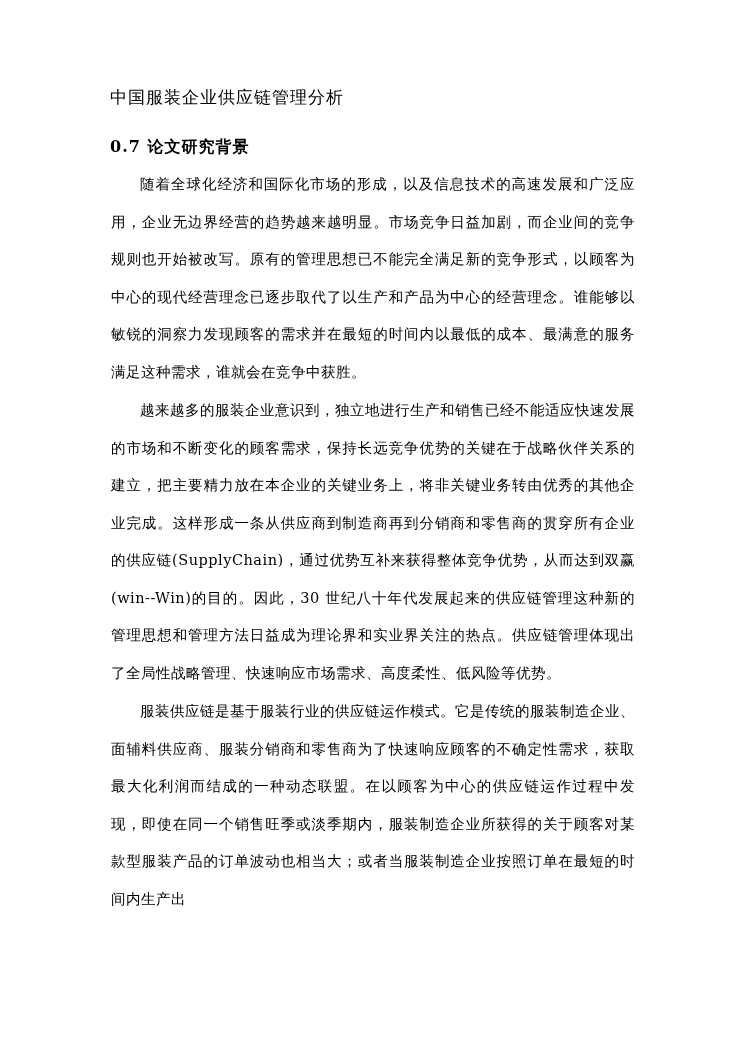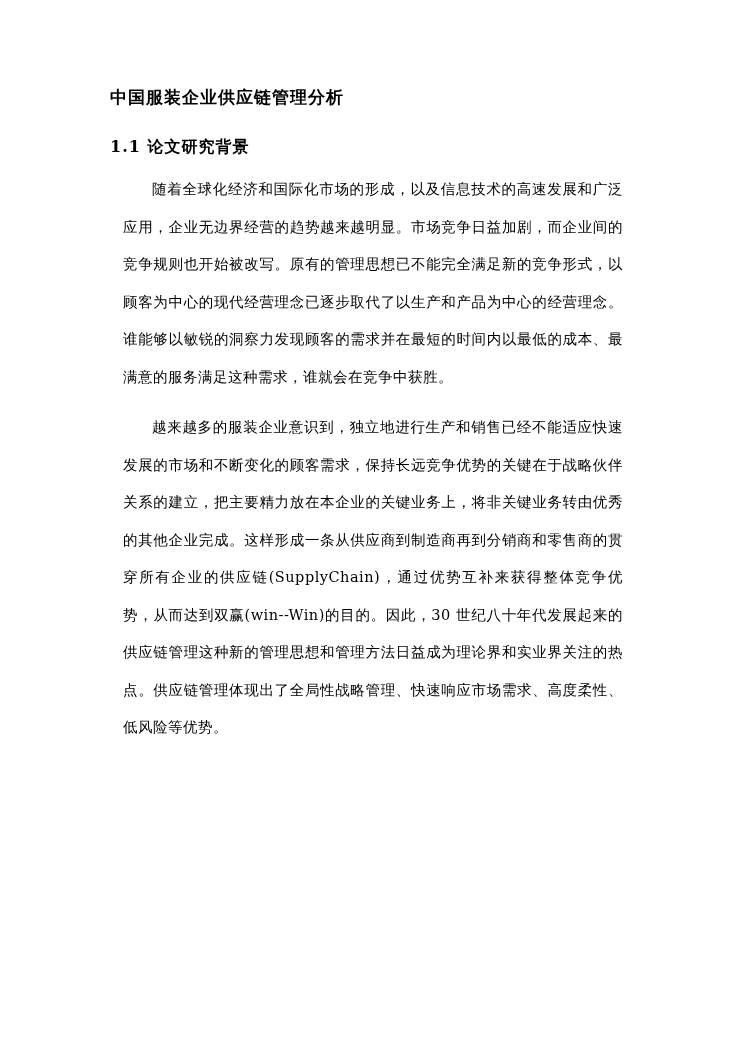--- a/index.html
+++ b/index.html
@@ -15,53 +15,54 @@
     background: #ffffff;
     box-sizing: border-box;
     padding: 86px 108px 40px 110px;
     overflow: hidden;
     font-family: "DejaVu Serif", "Liberation Serif", serif;
     color: #000000;
   }
   .doc-title {
     margin: 0 0 26px 0;
     font-size: 17px;
-    font-weight: bold;
+    font-weight: normal;
     letter-spacing: 1px;
     line-height: 1.4;
   }
   .sec-heading {
     margin: 0 0 16px 0;
     font-size: 19px;
     font-weight: bold;
     line-height: 1.3;
   }
   .sub-heading {
     margin: 0 0 8px 0;
     font-size: 16px;
     font-weight: bold;
     letter-spacing: 1px;
     line-height: 1.4;
   }
   .body-para {
-    margin: 13px;
+    margin: 1px;
     font-size: 14.5px;
     line-height: 37.5px;
     text-align: justify;
     text-indent: 2em;
     letter-spacing: 0.5px;
     word-break: break-all;
   }
 </style>
 </head>
 <body>
 
 <div class="page">
   <h1 class="doc-title">中国服装企业供应链管理分析</h1>
 
 
-  <h3 class="sub-heading">1.1 论文研究背景</h3>
+  <h3 class="sub-heading">0.7 论文研究背景</h3>
 
   <p class="body-para">随着全球化经济和国际化市场的形成，以及信息技术的高速发展和广泛应用，企业无边界经营的趋势越来越明显。市场竞争日益加剧，而企业间的竞争规则也开始被改写。原有的管理思想已不能完全满足新的竞争形式，以顾客为中心的现代经营理念已逐步取代了以生产和产品为中心的经营理念。谁能够以敏锐的洞察力发现顾客的需求并在最短的时间内以最低的成本、最满意的服务满足这种需求，谁就会在竞争中获胜。</p>
 
   <p class="body-para">越来越多的服装企业意识到，独立地进行生产和销售已经不能适应快速发展的市场和不断变化的顾客需求，保持长远竞争优势的关键在于战略伙伴关系的建立，把主要精力放在本企业的关键业务上，将非关键业务转由优秀的其他企业完成。这样形成一条从供应商到制造商再到分销商和零售商的贯穿所有企业的供应链(SupplyChain)，通过优势互补来获得整体竞争优势，从而达到双赢(win--Win)的目的。因此，30 世纪八十年代发展起来的供应链管理这种新的管理思想和管理方法日益成为理论界和实业界关注的热点。供应链管理体现出了全局性战略管理、快速响应市场需求、高度柔性、低风险等优势。</p>
 
+  <p class="body-para">服装供应链是基于服装行业的供应链运作模式。它是传统的服装制造企业、面辅料供应商、服装分销商和零售商为了快速响应顾客的不确定性需求，获取最大化利润而结成的一种动态联盟。在以顾客为中心的供应链运作过程中发现，即使在同一个销售旺季或淡季期内，服装制造企业所获得的关于顾客对某款型服装产品的订单波动也相当大；或者当服装制造企业按照订单在最短的时间内生产出</p>
 </div>
 
 </body></html>

